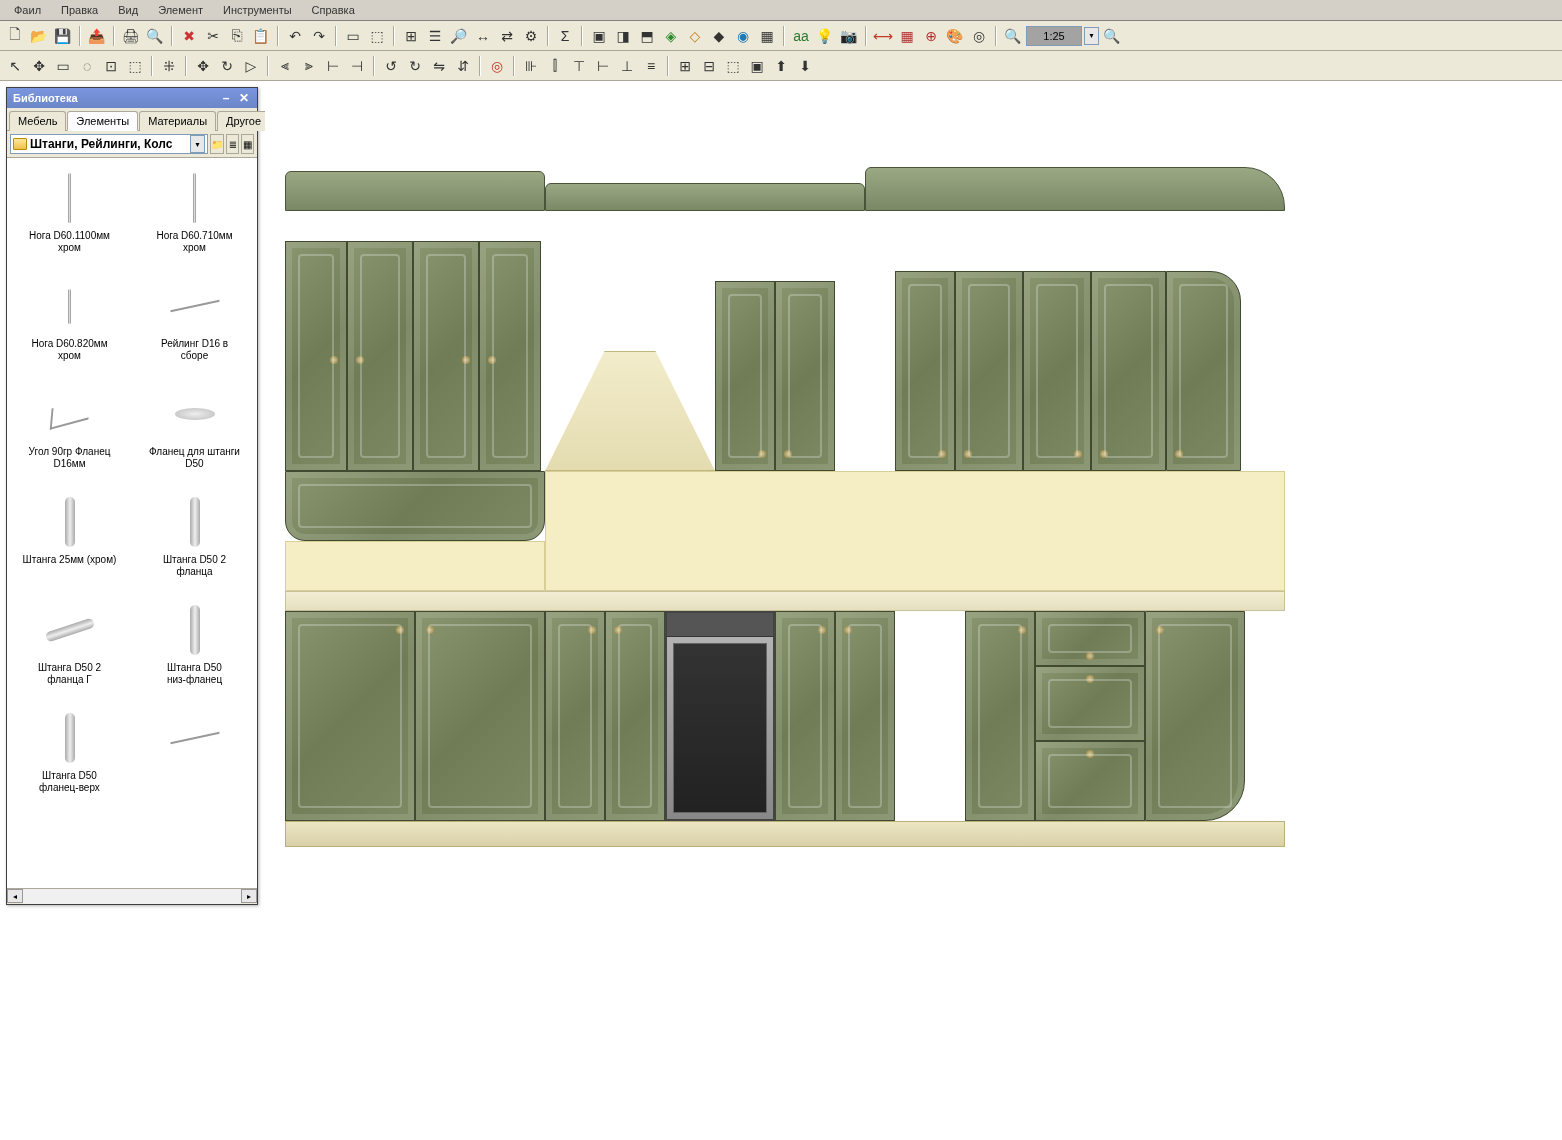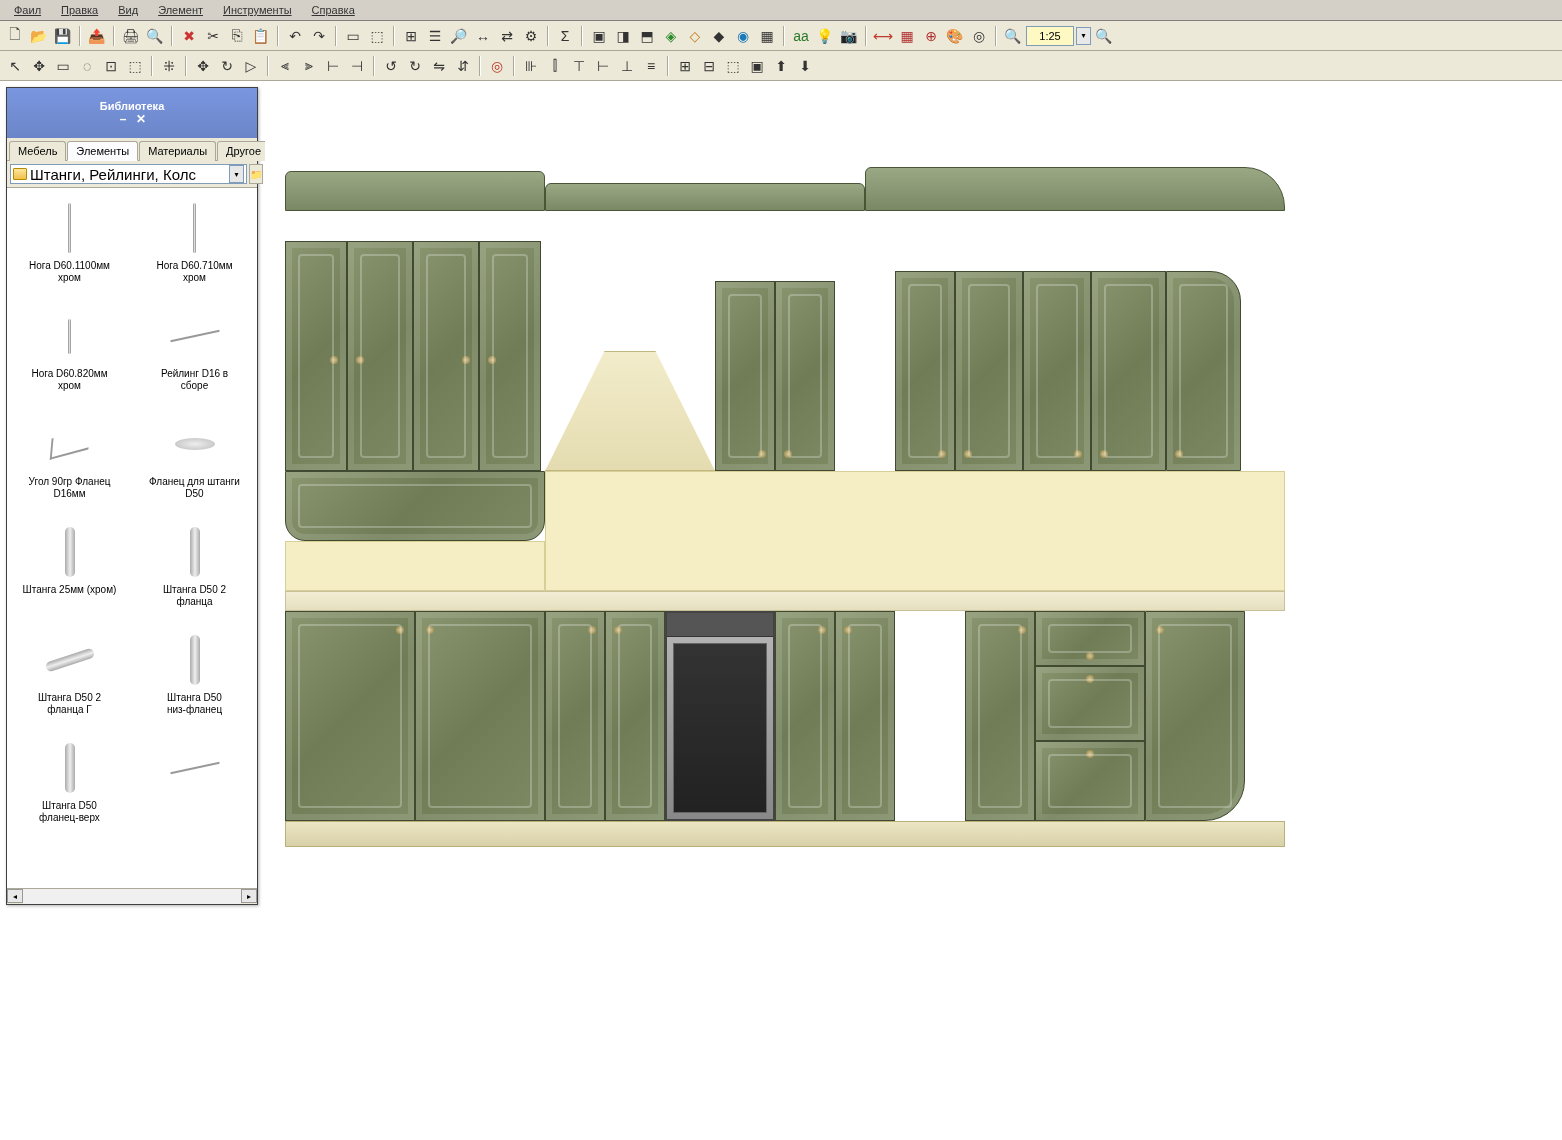--- a/index.html
+++ b/index.html
@@ -15,21 +15,20 @@
   background: #d4d0c8;
   padding: 2px 6px;
   display: flex;
   gap: 4px;
   border-bottom: 1px solid #808080;
 }
 .menubar span {
   padding: 2px 8px;
   cursor: default;
   color: #333;
-  text-decoration: underline;
 }
 .toolbar {
   background: #ece9d8;
   border-bottom: 1px solid #aca899;
   padding: 3px 4px;
   display: flex;
   align-items: center;
   gap: 2px;
   height: 30px;
 }
@@ -42,52 +41,51 @@
   font-size: 14px;
   color: #333;
 }
 .tb-sep {
   width: 2px; height: 20px;
   border-left: 1px solid #aca899;
   border-right: 1px solid #fff;
   margin: 0 3px;
 }
 .scale-input {
-  width: 48px; height: 20px;
+  width: 56px; height: 20px;
   font-size: 11px;
   text-align: center;
   border: 1px solid #7f9db9;
-  background: #fef9c3;
+  background: #a3a3a3;
 }
 .workspace {
   position: relative;
   height: calc(100% - 72px);
   background: #fff;
 }
 .library-panel {
   position: absolute;
   left: 6px; top: 6px;
   width: 252px;
   height: 818px;
   background: #ece9d8;
   border: 1px solid #404040;
   box-shadow: 1px 1px 3px rgba(0,0,0,0.3);
   display: flex;
   flex-direction: column;
 }
 .panel-title {
   background: linear-gradient(to bottom, #7a96df, #6b86c8);
   color: #fff;
-  padding: 12px 6px;
+  padding: 3px 6px;
   font-weight: bold;
   font-size: 11px;
   display: flex;
   justify-content: space-between;
   align-items: center;
-  flex-direction: column;
 }
 .panel-ctrl { display: flex; gap: 4px; }
 .panel-ctrl span {
   width: 14px; height: 14px;
   display: inline-flex; align-items: center; justify-content: center;
   cursor: pointer;
   font-size: 12px;
 }
 .tabs {
   display: flex;
@@ -130,22 +128,23 @@
 .folder-combo .fld-icon {
   width: 14px; height: 12px;
   background: linear-gradient(#ffe79c, #f0c14b);
   border: 1px solid #b88a00;
   border-radius: 1px;
   margin-right: 3px;
 }
 .folder-combo input {
   border: none; outline: none;
   flex: 1;
-  font-size: 15px;
+  font-size: 12px;
   min-width: 0;
+  font-weight: bold;
 }
 .dd-arrow {
   width: 15px; height: 18px;
   background: #e8e8e8;
   border: 1px solid #7f9db9;
   display: flex; align-items: center; justify-content: center;
   font-size: 8px;
   cursor: pointer;
 }
 .lib-sm-btn {

